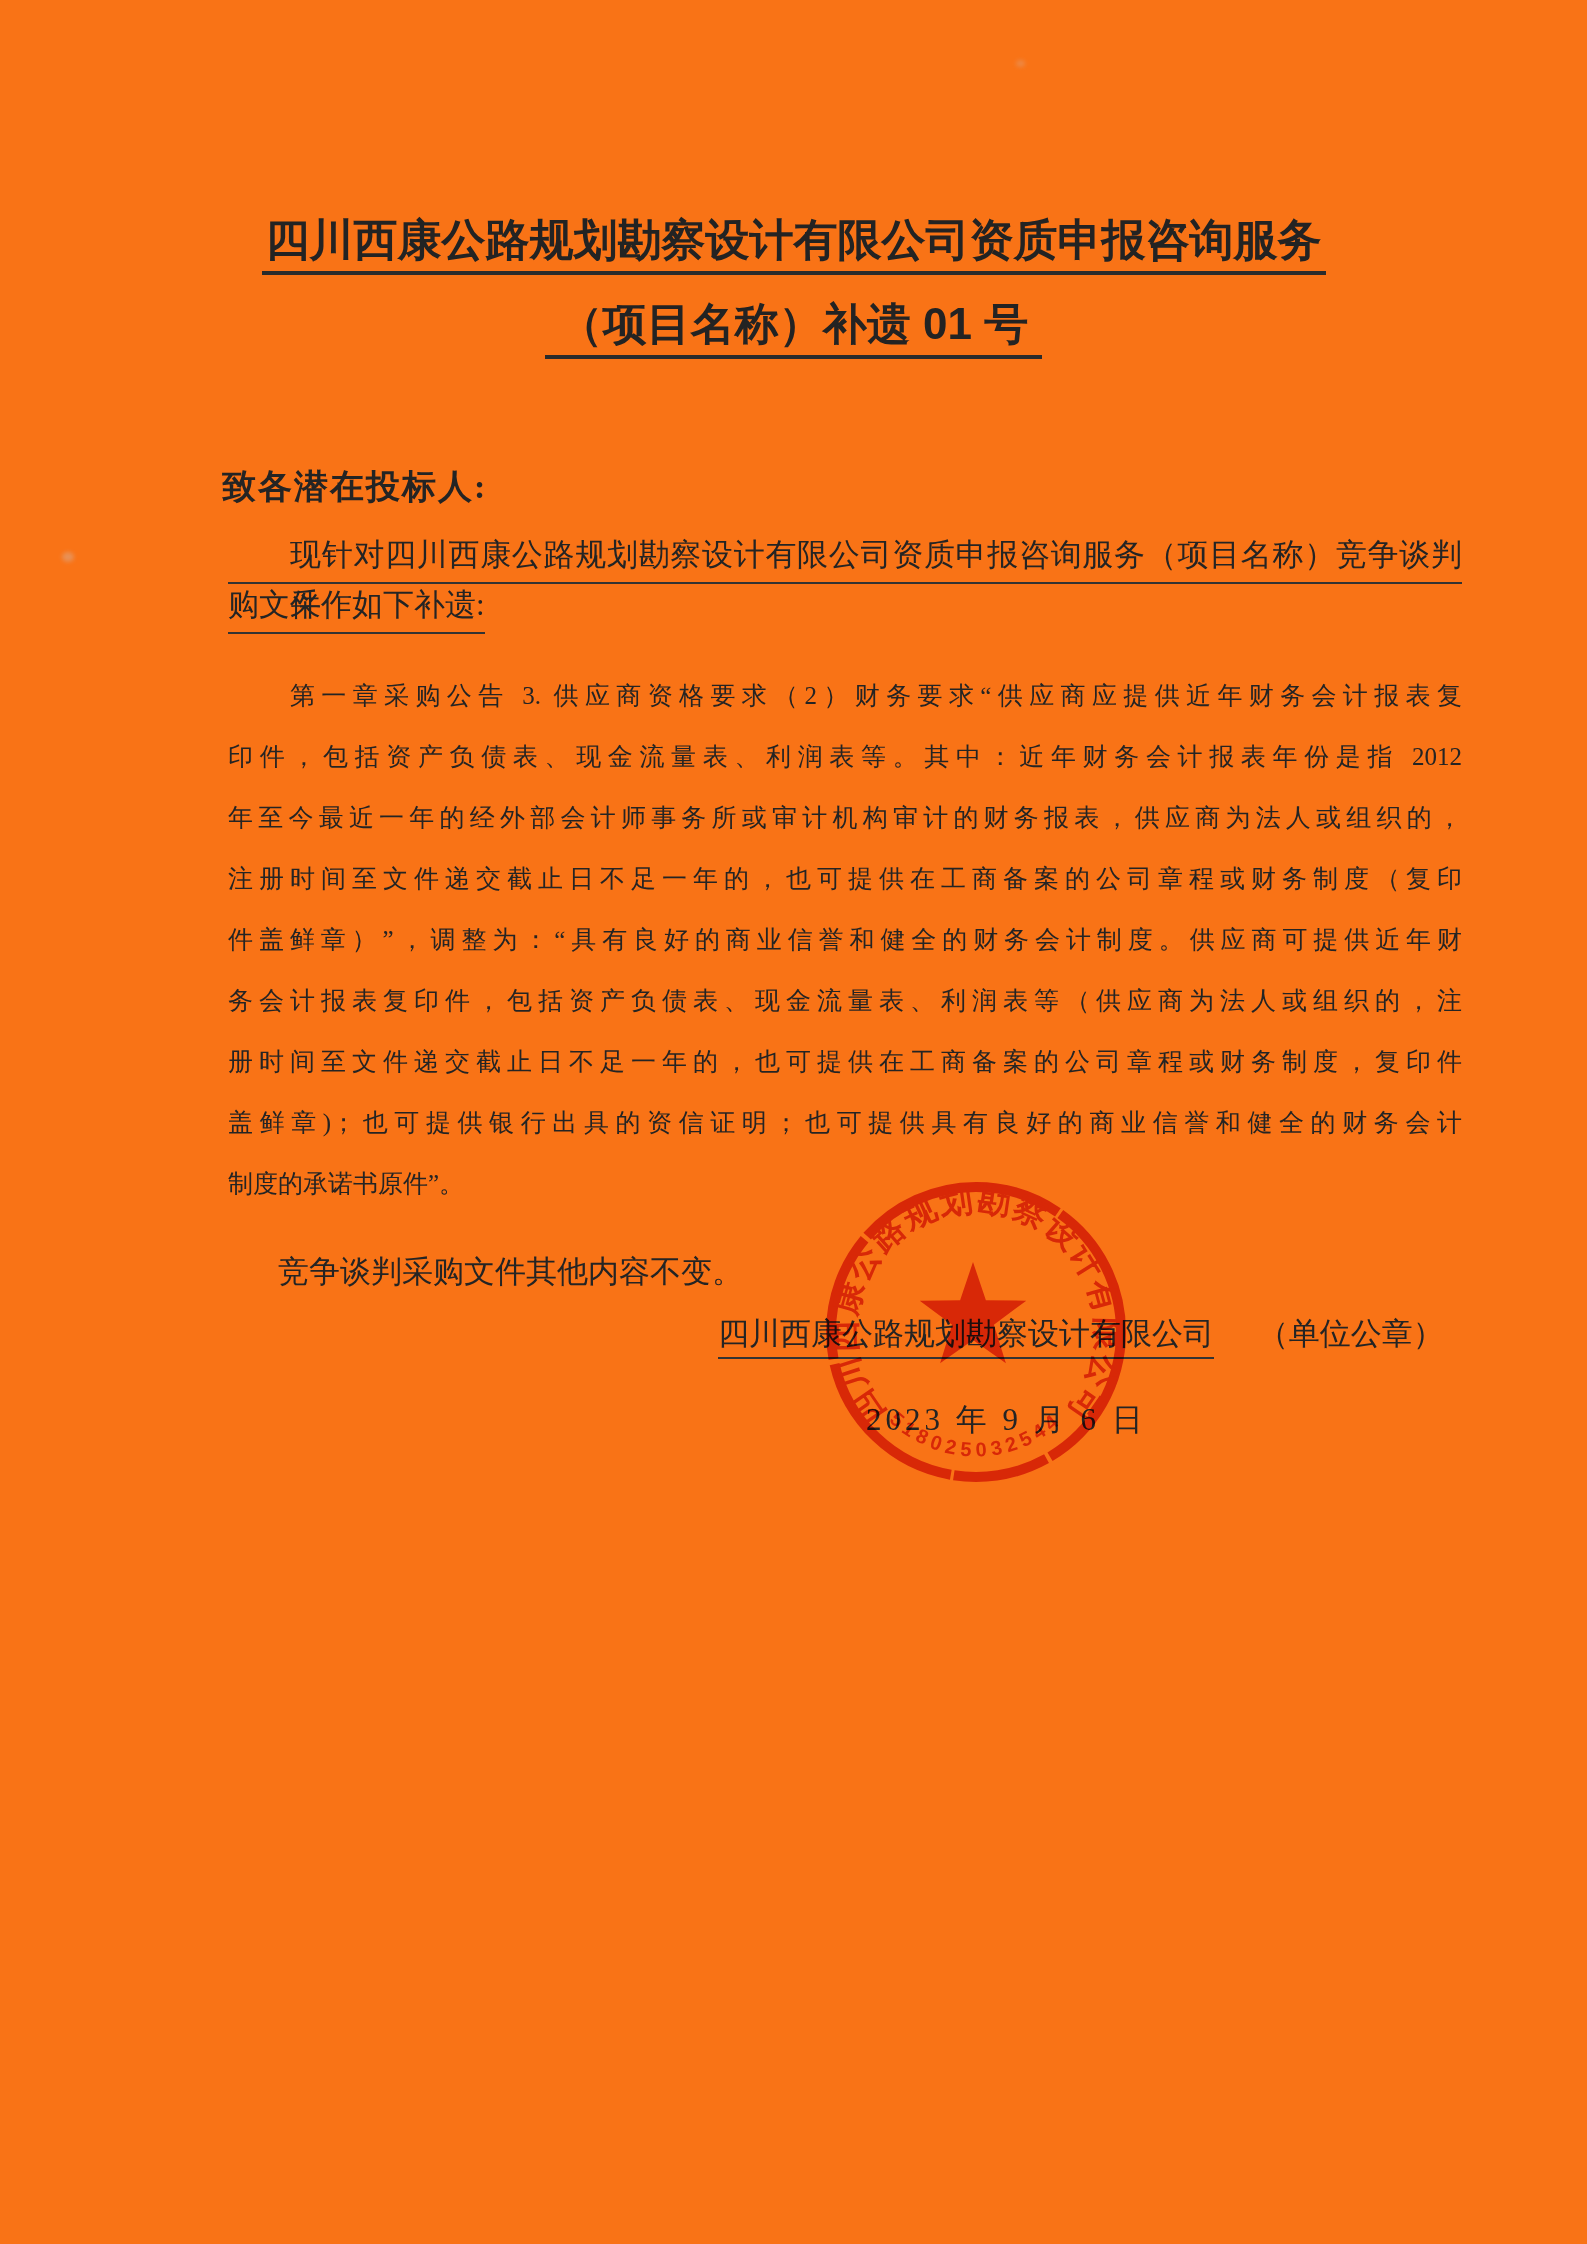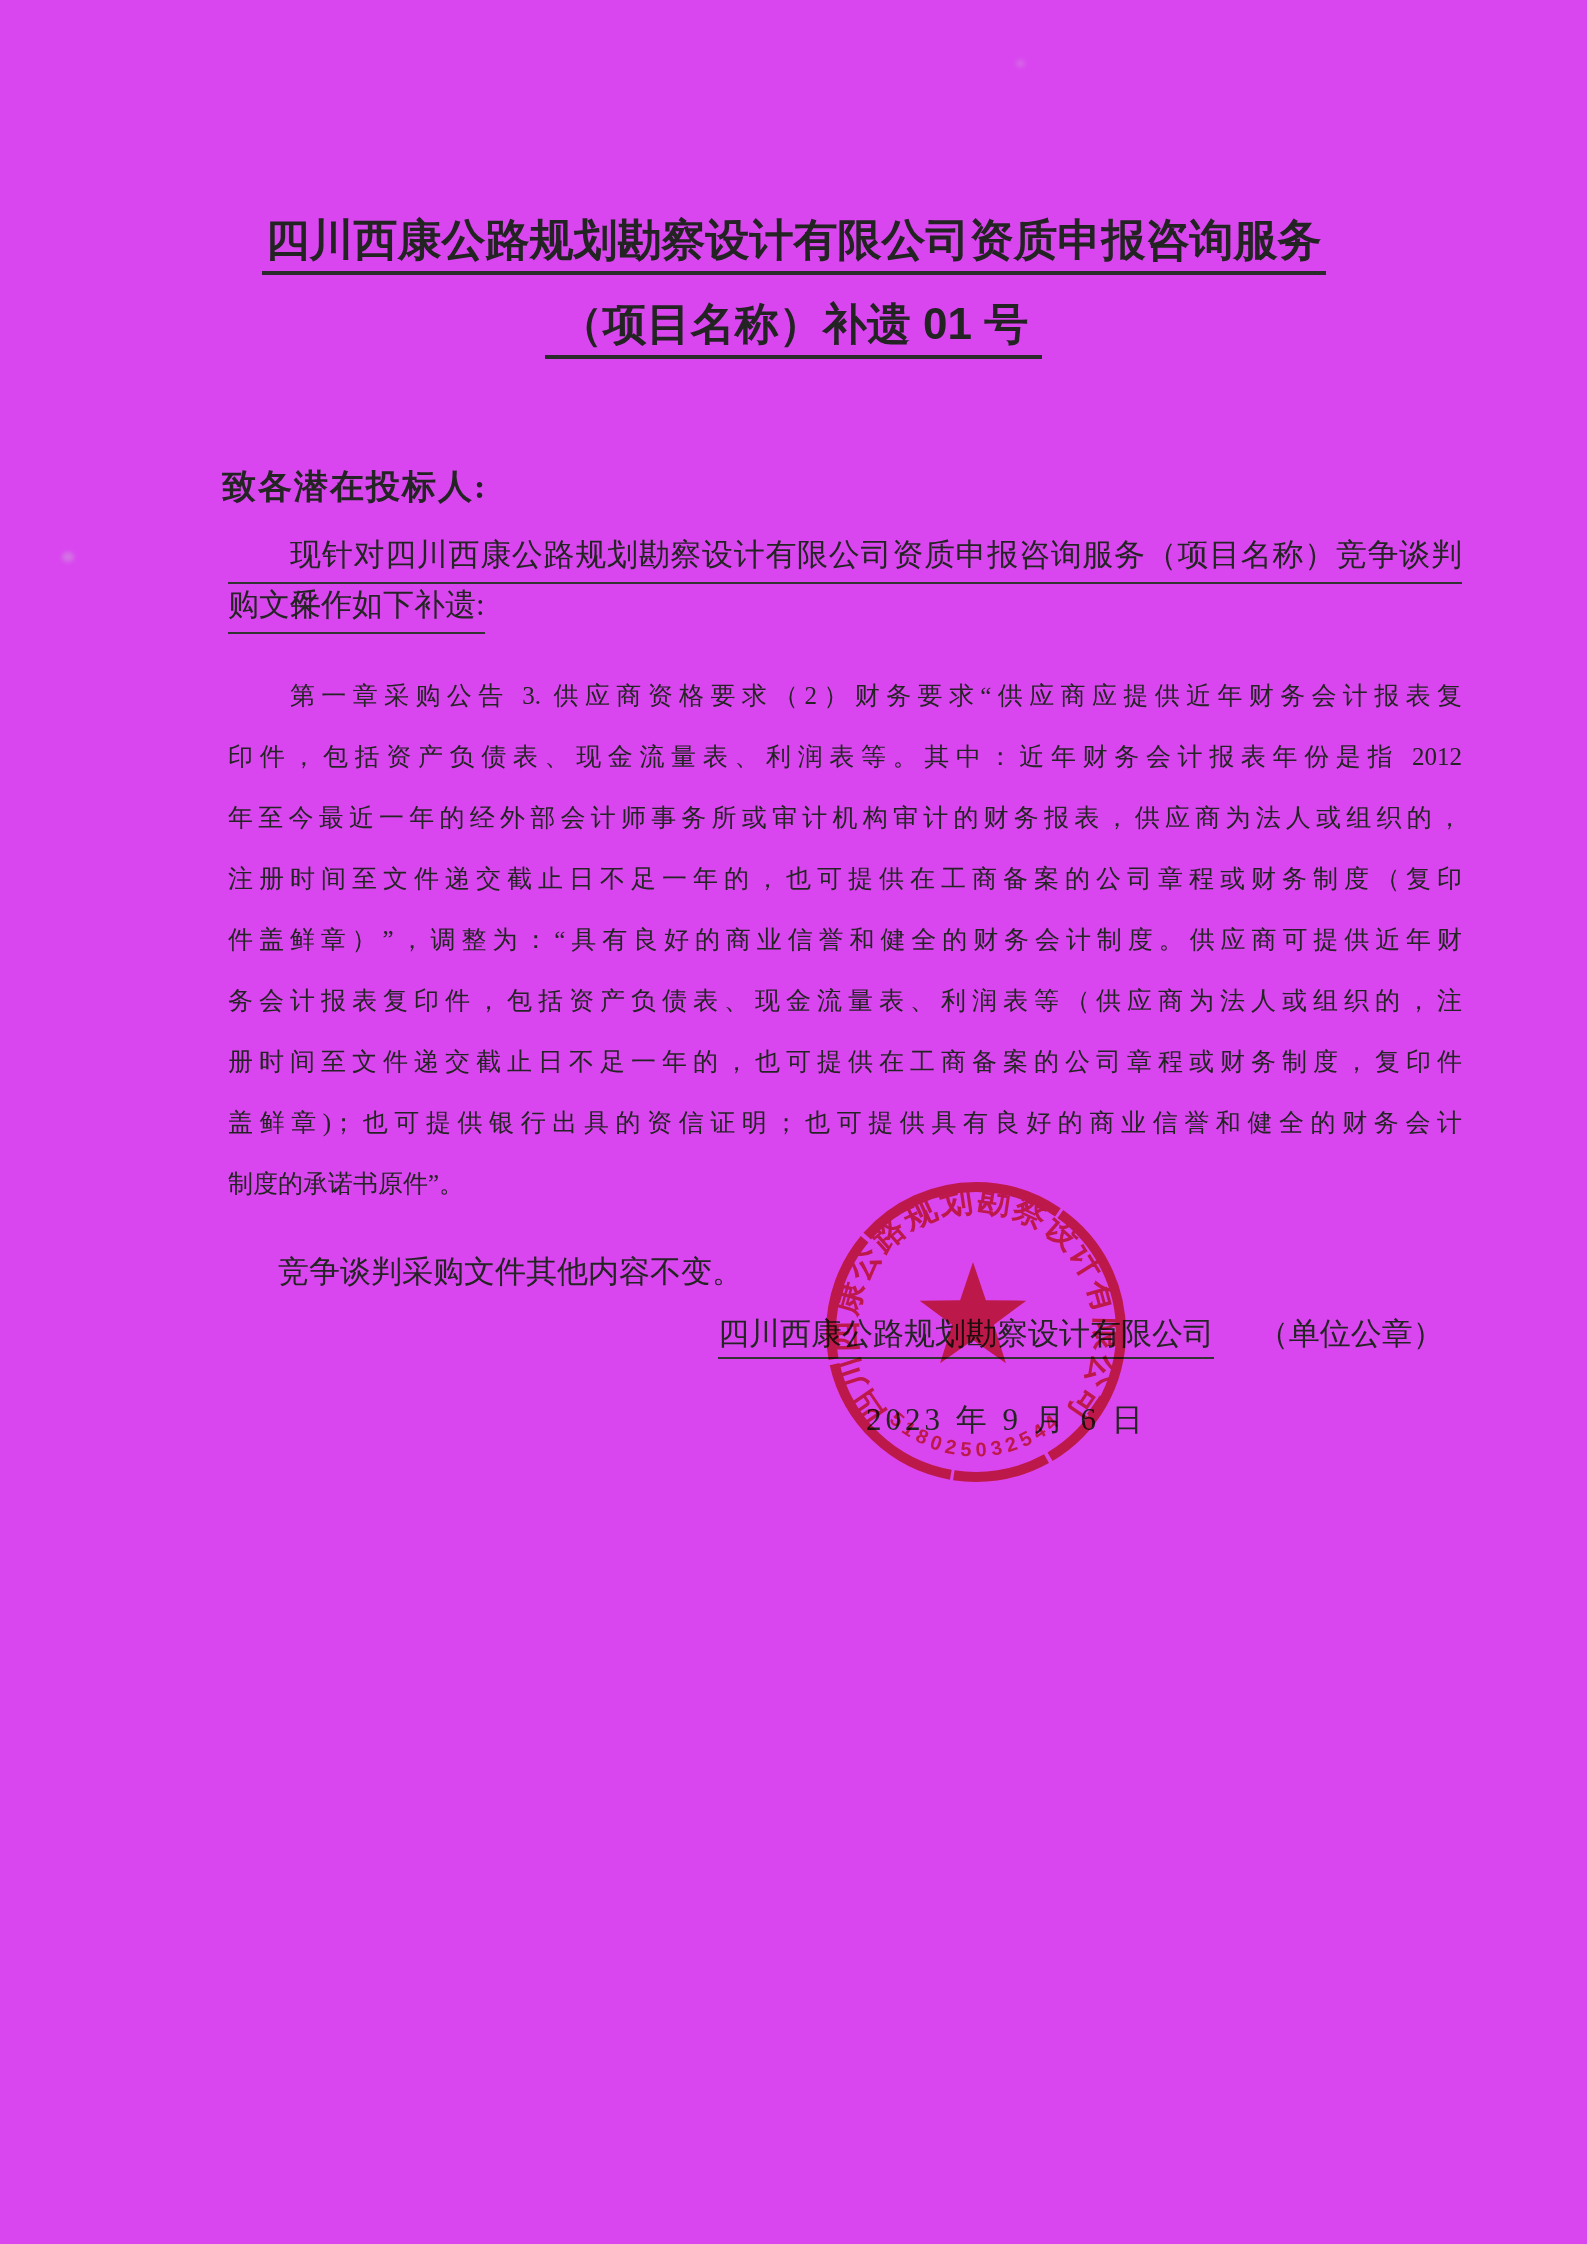--- a/index.html
+++ b/index.html
@@ -1,20 +1,20 @@
 <!DOCTYPE html>
 <html><head>
 <meta charset="utf-8">
 <style>
   html, body { margin: 0; padding: 0; background: #e8e8e8; }
   .page {
     position: relative;
     width: 1587px;
     height: 2244px;
-    background: #d946ef;
+    background: #f97316;
     overflow: hidden;
     font-family: "Liberation Serif", "DejaVu Serif", serif;
     color: #242424;
   }
 
   
   .title-block {
     position: absolute;
     left: 0; right: 0;
     top: 218px;

